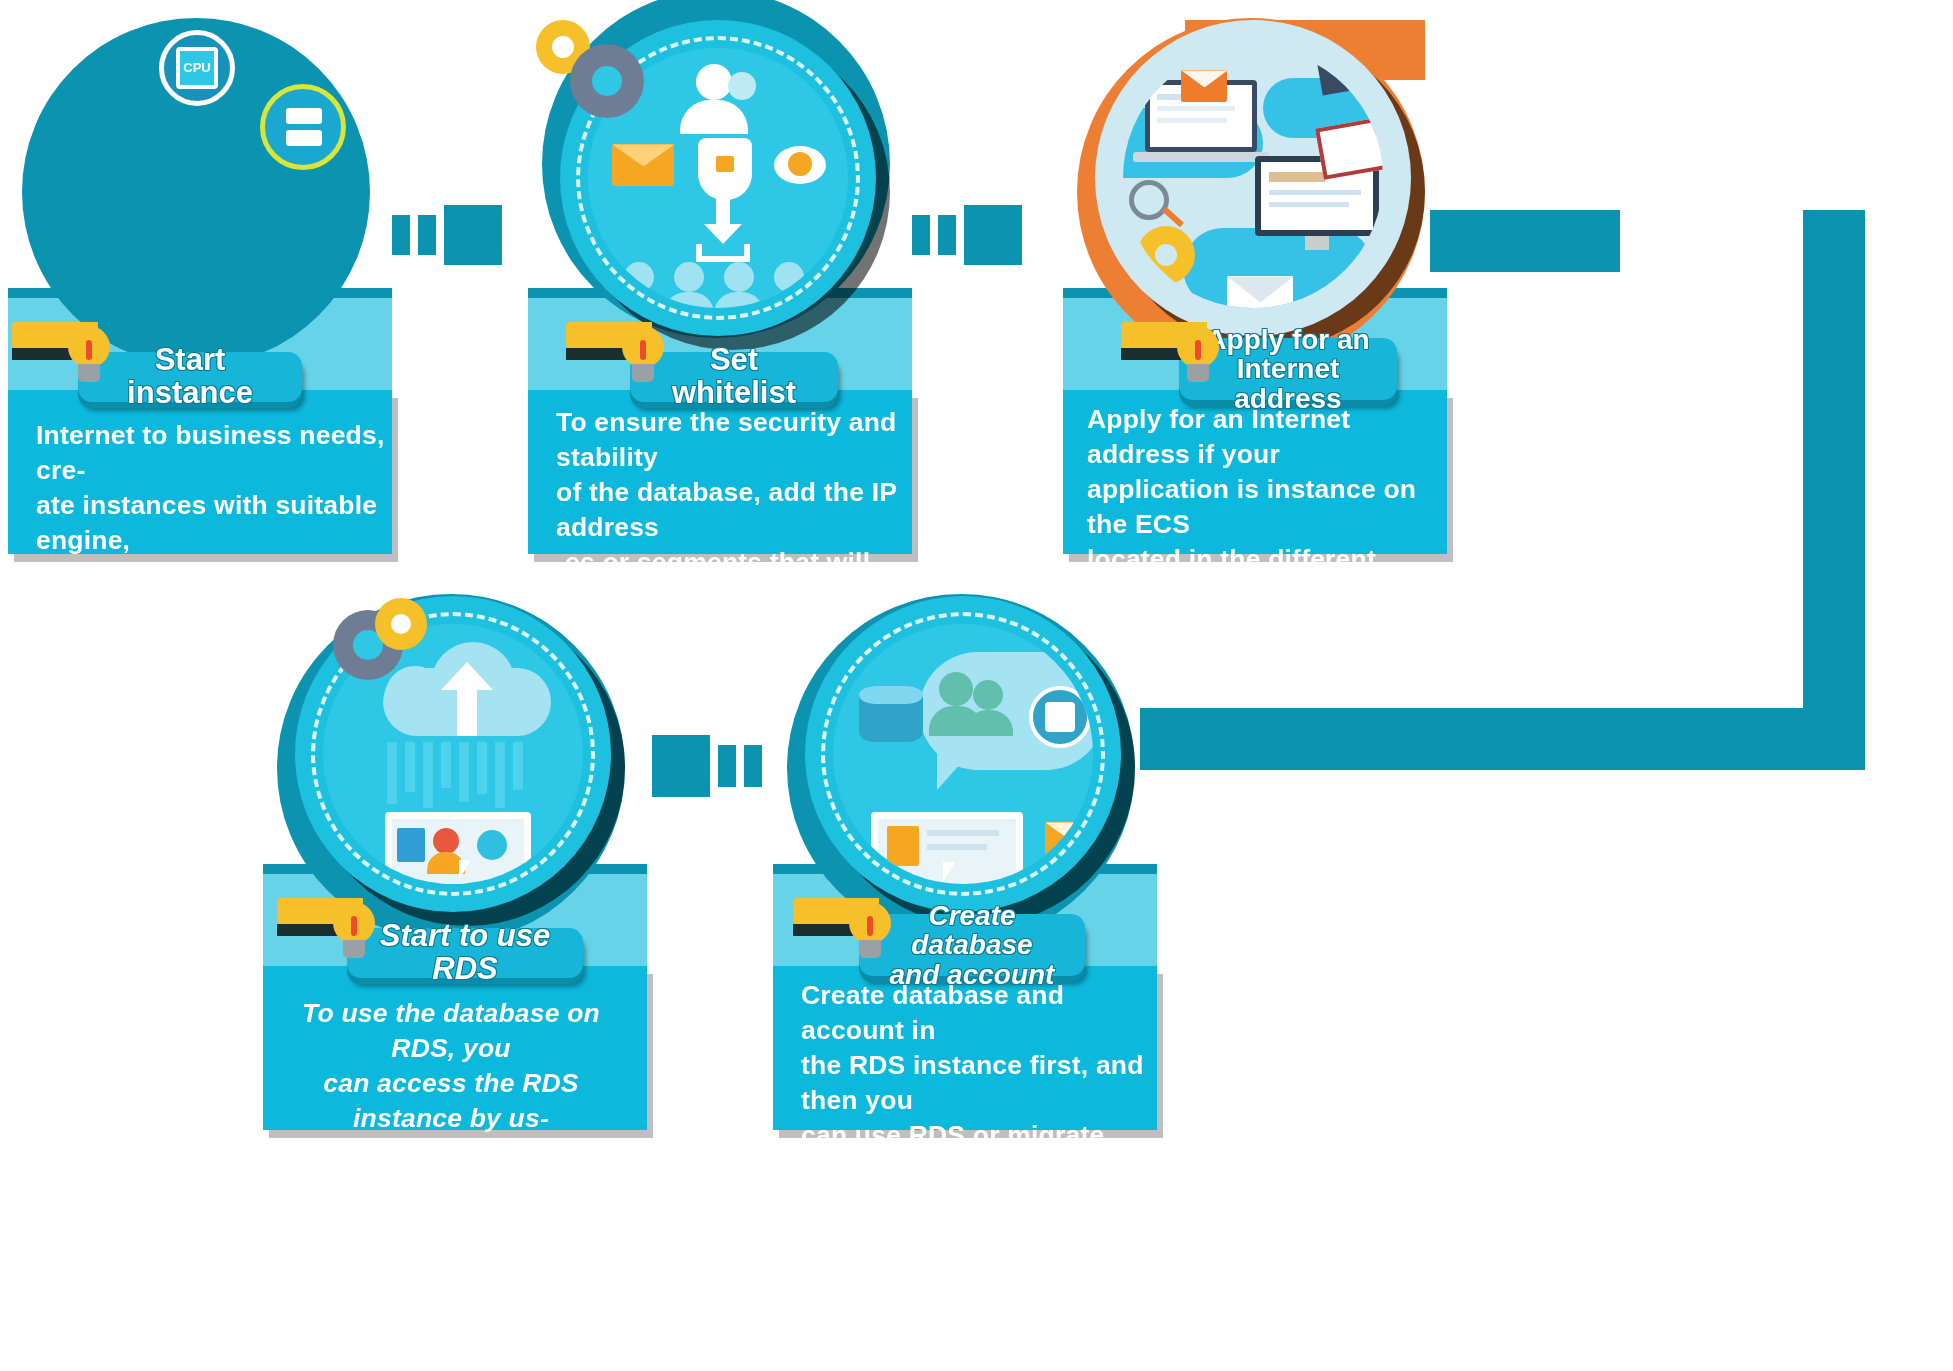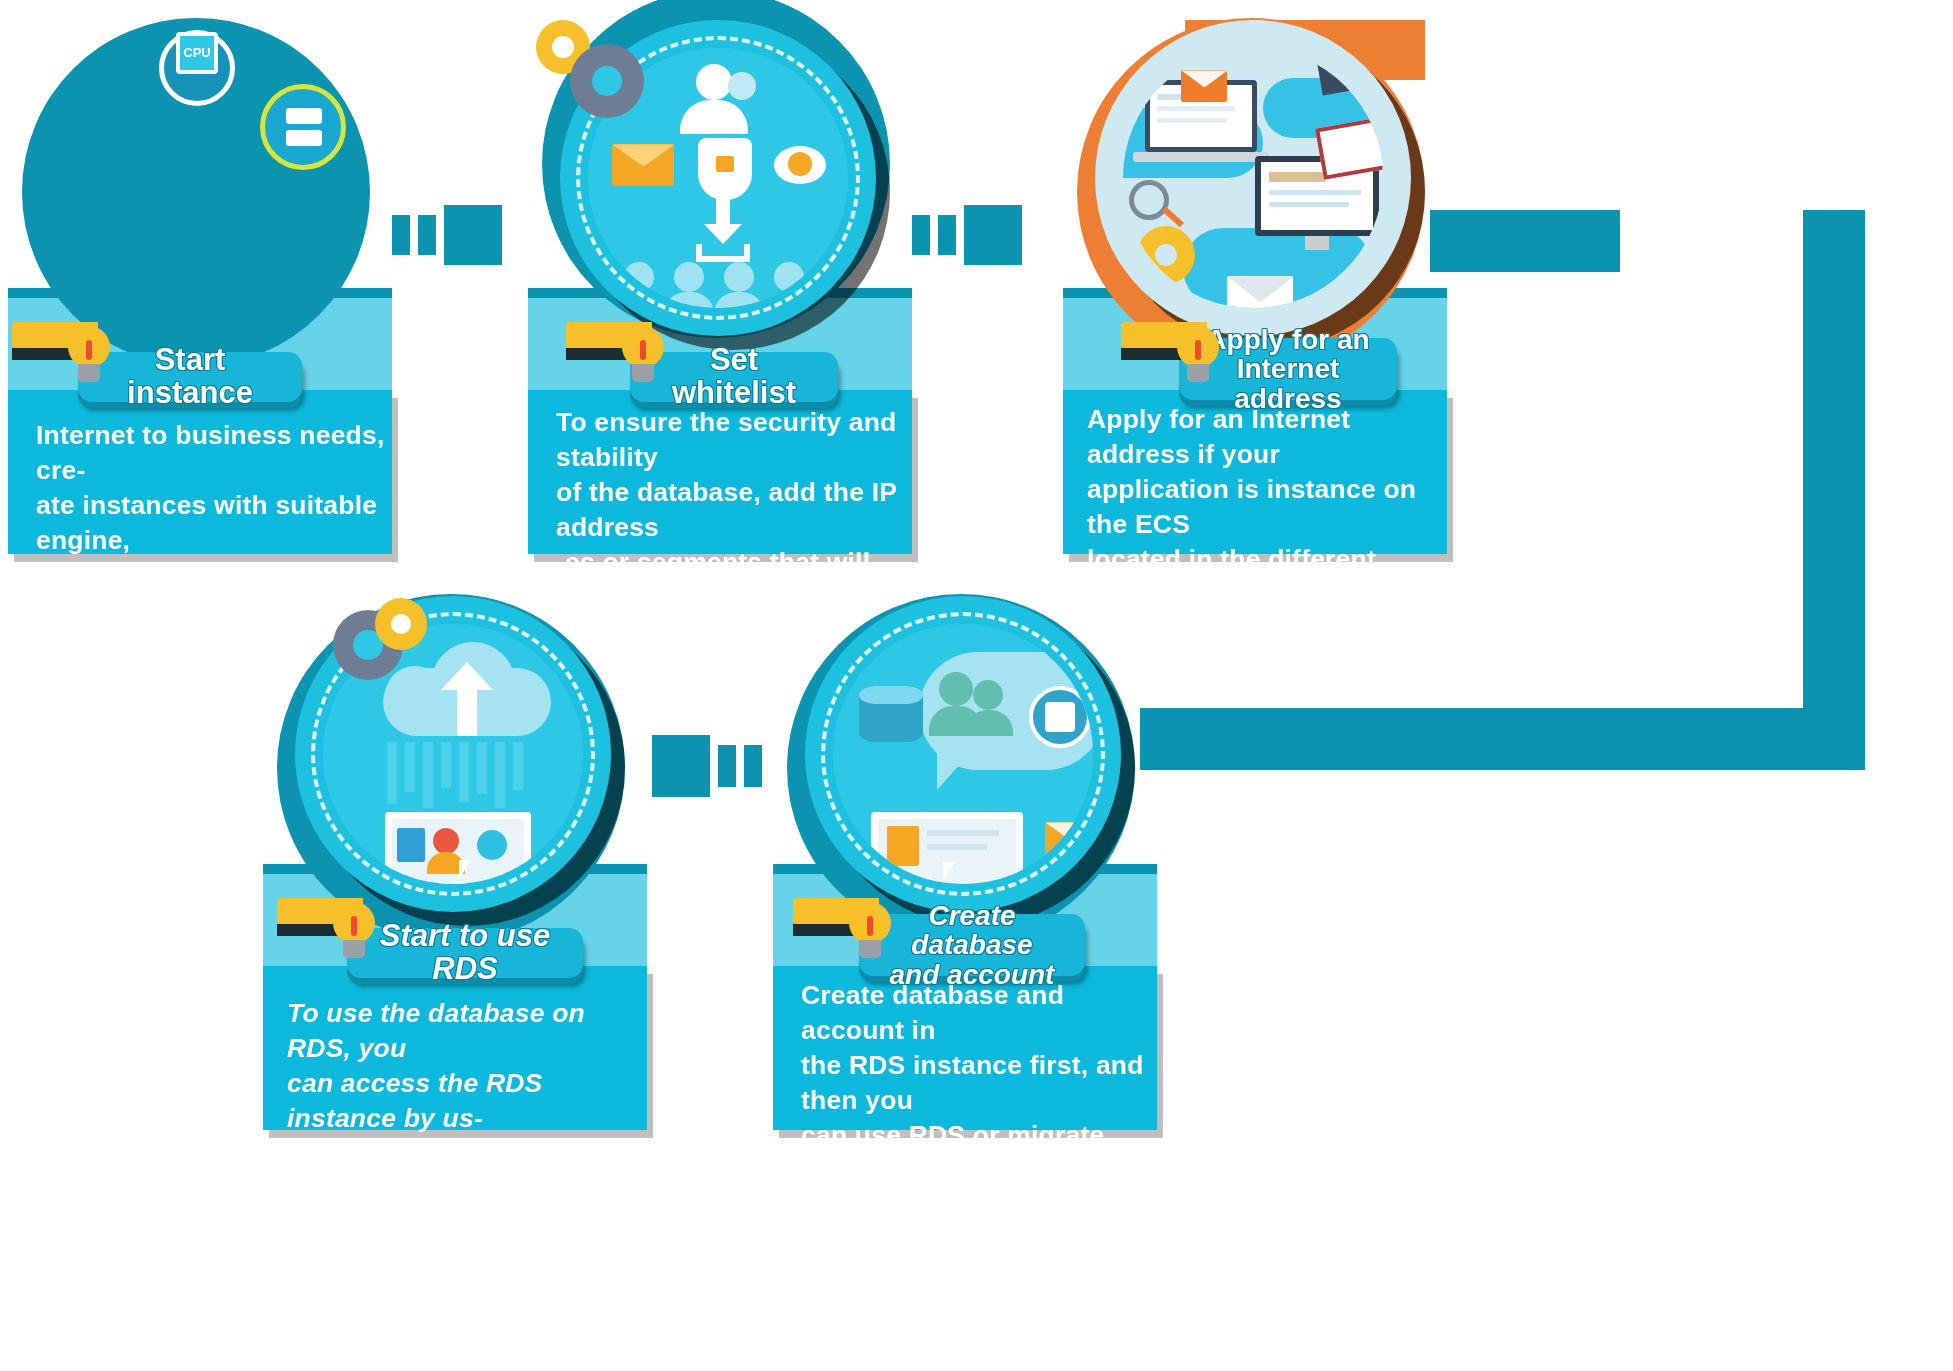--- a/index.html
+++ b/index.html
@@ -55,21 +55,21 @@
 
   <div class="card" style="left:0px;top:0px;width:400px;height:560px;">
 
     <div class="card-shoulder" style="left:8px;top:288px;width:384px;height:60px;"></div>
     <div class="card-shoulder-light" style="left:8px;top:298px;width:384px;height:92px;"></div>
 
     <div class="halo" style="left:22px;top:18px;width:348px;height:348px;background:#0b93b0;"></div>
 
 
     <div class="ci" style="left:159px;top:30px;width:76px;height:76px;background:#1792b8;border:5px solid #ffffff;box-sizing:border-box;z-index:5;"></div>
-    <div class="sq" style="left:176px;top:32px;width:42px;height:42px;background:#2ec8e6;border:4px solid #ffffff;box-sizing:border-box;border-radius:4px;z-index:5;
+    <div class="sq" style="left:176px;top:47px;width:42px;height:42px;background:#2ec8e6;border:4px solid #ffffff;box-sizing:border-box;border-radius:4px;z-index:5;
                 color:#fff;font-size:13px;font-weight:700;text-align:center;line-height:34px;">CPU</div>
 
     <div class="ci" style="left:260px;top:84px;width:86px;height:86px;background:#1aa7d0;border:5px solid #d8e53a;box-sizing:border-box;z-index:5;"></div>
     <div class="sq" style="left:286px;top:108px;width:36px;height:16px;background:#ffffff;border-radius:3px;z-index:5;"></div>
     <div class="sq" style="left:286px;top:130px;width:36px;height:16px;background:#ffffff;border-radius:3px;z-index:5;"></div>
 
     <div class="bulb-wrap" style="left:12px;top:322px;width:120px;height:70px;">
       <div class="sq" style="left:0;top:0;width:86px;height:26px;background:#f5c02a;border-radius:4px 0 0 4px;"></div>
       <div class="sq" style="left:0;top:26px;width:86px;height:12px;background:#111;opacity:.85;"></div>
       <div class="ci" style="left:56px;top:4px;width:42px;height:42px;background:#f5c02a;"></div>
@@ -284,21 +284,21 @@
       <div class="sq" style="left:0;top:26px;width:86px;height:12px;background:#111;opacity:.85;"></div>
       <div class="ci" style="left:56px;top:4px;width:42px;height:42px;background:#f5c02a;"></div>
       <div class="sq" style="left:66px;top:42px;width:22px;height:18px;background:#9aa0a6;border-radius:0 0 5px 5px;"></div>
       <div class="sq" style="left:74px;top:18px;width:6px;height:20px;background:#ef4a2b;border-radius:3px;"></div>
     </div>
 
     <div class="card-body" style="left:8px;top:390px;width:384px;height:164px;"></div>
     <div class="pill" style="left:92px;top:352px;width:236px;height:50px;">
       <span>Start to use RDS</span>
     </div>
-    <div class="desc" style="left:32px;top:420px;width:352px;">To use the database on RDS, you
+    <div class="desc" style="left:20px;top:420px;width:352px;text-align:center;">To use the database on RDS, you
 can access the RDS instance by us-
 ing the applicable client.</div>
   </div>
 
   <div class="conn" style="left:652px;top:735px;width:110px;height:62px;">
     <div class="seg" style="left:0px;top:0px;width:58px;height:62px;"></div>
     <div class="seg" style="left:66px;top:10px;width:18px;height:42px;"></div>
     <div class="seg" style="left:92px;top:10px;width:18px;height:42px;"></div>
   </div>
 

